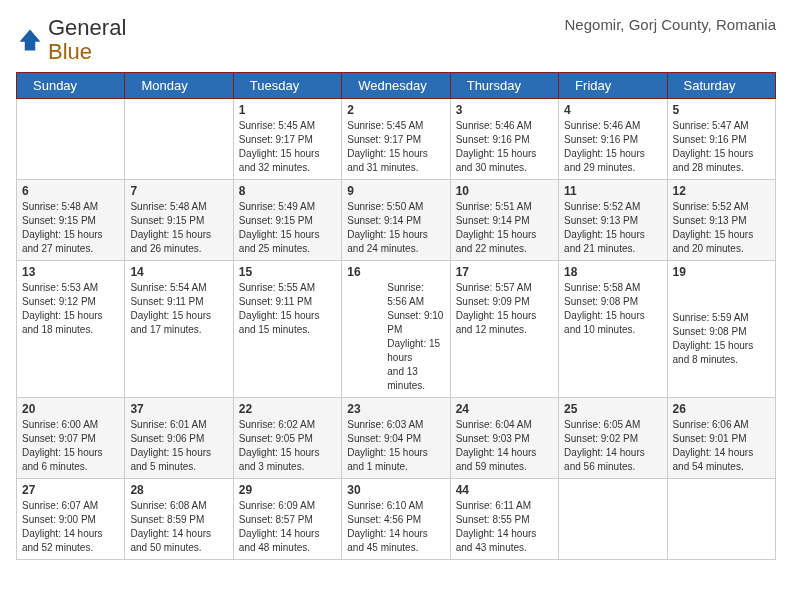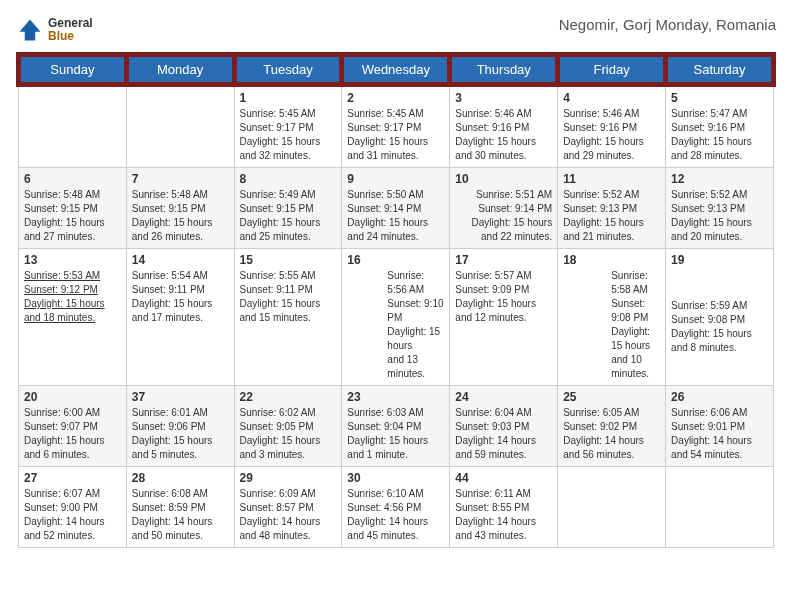--- a/index.html
+++ b/index.html
@@ -15,22 +15,22 @@
       justify-content: space-between;
       align-items: flex-start;
       margin-bottom: 8px;
     }
     .logo {
       display: flex;
       align-items: center;
       gap: 4px;
     }
     .logo-text {
-      font-size: 12px;
-      font-weight: bold;
+      font-size: 22px;
+      font-weight: normal;
       line-height: 1.1;
     }
     .logo-general { color: #333; }
     .logo-blue { color: #a16207; }
     .logo-icon {
       width: 28px;
       height: 28px;
     }
     .title-block {
       text-align: right;
@@ -46,24 +46,24 @@
       color: #555;
     }
     .calendar {
       width: 100%;
       border-collapse: collapse;
       border: 1px solid #ccc;
     }
     .calendar th {
       background: #2a6db5;
       color: #fff;
-      text-align: center;
+      text-align: left;
       font-size: 13px;
       padding: 5px 16px;
-      border: 5px solid #7f1d1d;
+      border: 1px solid #7f1d1d;
       font-weight: normal;
     }
     .calendar td {
       vertical-align: top;
       border: 1px solid #ccc;
       padding: 4px 5px;
       font-size: 10.5px;
       color: #333;
       width: 108px;
       min-height: 80px;
@@ -91,21 +91,21 @@
   <div class="logo">
     <svg class="logo-icon" viewBox="0 0 32 32">
       <polygon points="16,4 28,18 22,18 22,28 10,28 10,18 4,18" fill="#1a5ea8"></polygon>
     </svg>
     <div class="logo-text">
       <div class="logo-general">General</div>
       <div class="logo-blue">Blue</div>
     </div>
   </div>
   <div class="title-block">
-    <div class="location">Negomir, Gorj Monday, Romania</div>
+    <div class="location">Negomir, Gorj County, Romania</div>
   </div>
 </div>
 
 <table class="calendar">
   <thead>
     <tr>
     <th>Sunday</th>
         <th>Monday</th>
         <th>Tuesday</th>
         <th>Wednesday</th>
@@ -178,21 +178,21 @@
         </td>
         <td>
           <span class="day-num">9</span>
           <div class="cell-content" style="white-space: pre-line;">Sunrise: 5:50 AM
 Sunset: 9:14 PM
 Daylight: 15 hours
 and 24 minutes.</div>
         </td>
         <td>
           <span class="day-num">10</span>
-          <div class="cell-content" style="white-space: pre-line; text-align: right;">Sunrise: 5:51 AM
+          <div class="cell-content" style="white-space: pre-line;">Sunrise: 5:51 AM
 Sunset: 9:14 PM
 Daylight: 15 hours
 and 22 minutes.</div>
         </td>
         <td>
           <span class="day-num">11</span>
           <div class="cell-content" style="white-space: pre-line;">Sunrise: 5:52 AM
 Sunset: 9:13 PM
 Daylight: 15 hours
 and 21 minutes.</div>
@@ -201,21 +201,21 @@
           <span class="day-num">12</span>
           <div class="cell-content" style="white-space: pre-line;">Sunrise: 5:52 AM
 Sunset: 9:13 PM
 Daylight: 15 hours
 and 20 minutes.</div>
         </td>
       </tr>
       <tr>
         <td>
           <span class="day-num">13</span>
-          <div class="cell-content" style="white-space: pre-line; text-decoration: underline;">Sunrise: 5:53 AM
+          <div class="cell-content" style="white-space: pre-line;">Sunrise: 5:53 AM
 Sunset: 9:12 PM
 Daylight: 15 hours
 and 18 minutes.</div>
         </td>
         <td>
           <span class="day-num">14</span>
           <div class="cell-content" style="white-space: pre-line;">Sunrise: 5:54 AM
 Sunset: 9:11 PM
 Daylight: 15 hours
 and 17 minutes.</div>
@@ -236,21 +236,21 @@
         </td>
         <td>
           <span class="day-num">17</span>
           <div class="cell-content" style="white-space: pre-line;">Sunrise: 5:57 AM
 Sunset: 9:09 PM
 Daylight: 15 hours
 and 12 minutes.</div>
         </td>
         <td>
           <span class="day-num">18</span>
-          <div class="cell-content" style="white-space: pre-line; margin-left: 48px;">Sunrise: 5:58 AM
+          <div class="cell-content" style="white-space: pre-line;">Sunrise: 5:58 AM
 Sunset: 9:08 PM
 Daylight: 15 hours
 and 10 minutes.</div>
         </td>
         <td>
           <span class="day-num">19</span>
           <div class="cell-content" style="white-space: pre-line; margin-top: 32px;">Sunrise: 5:59 AM
 Sunset: 9:08 PM
 Daylight: 15 hours
 and 8 minutes.</div>

